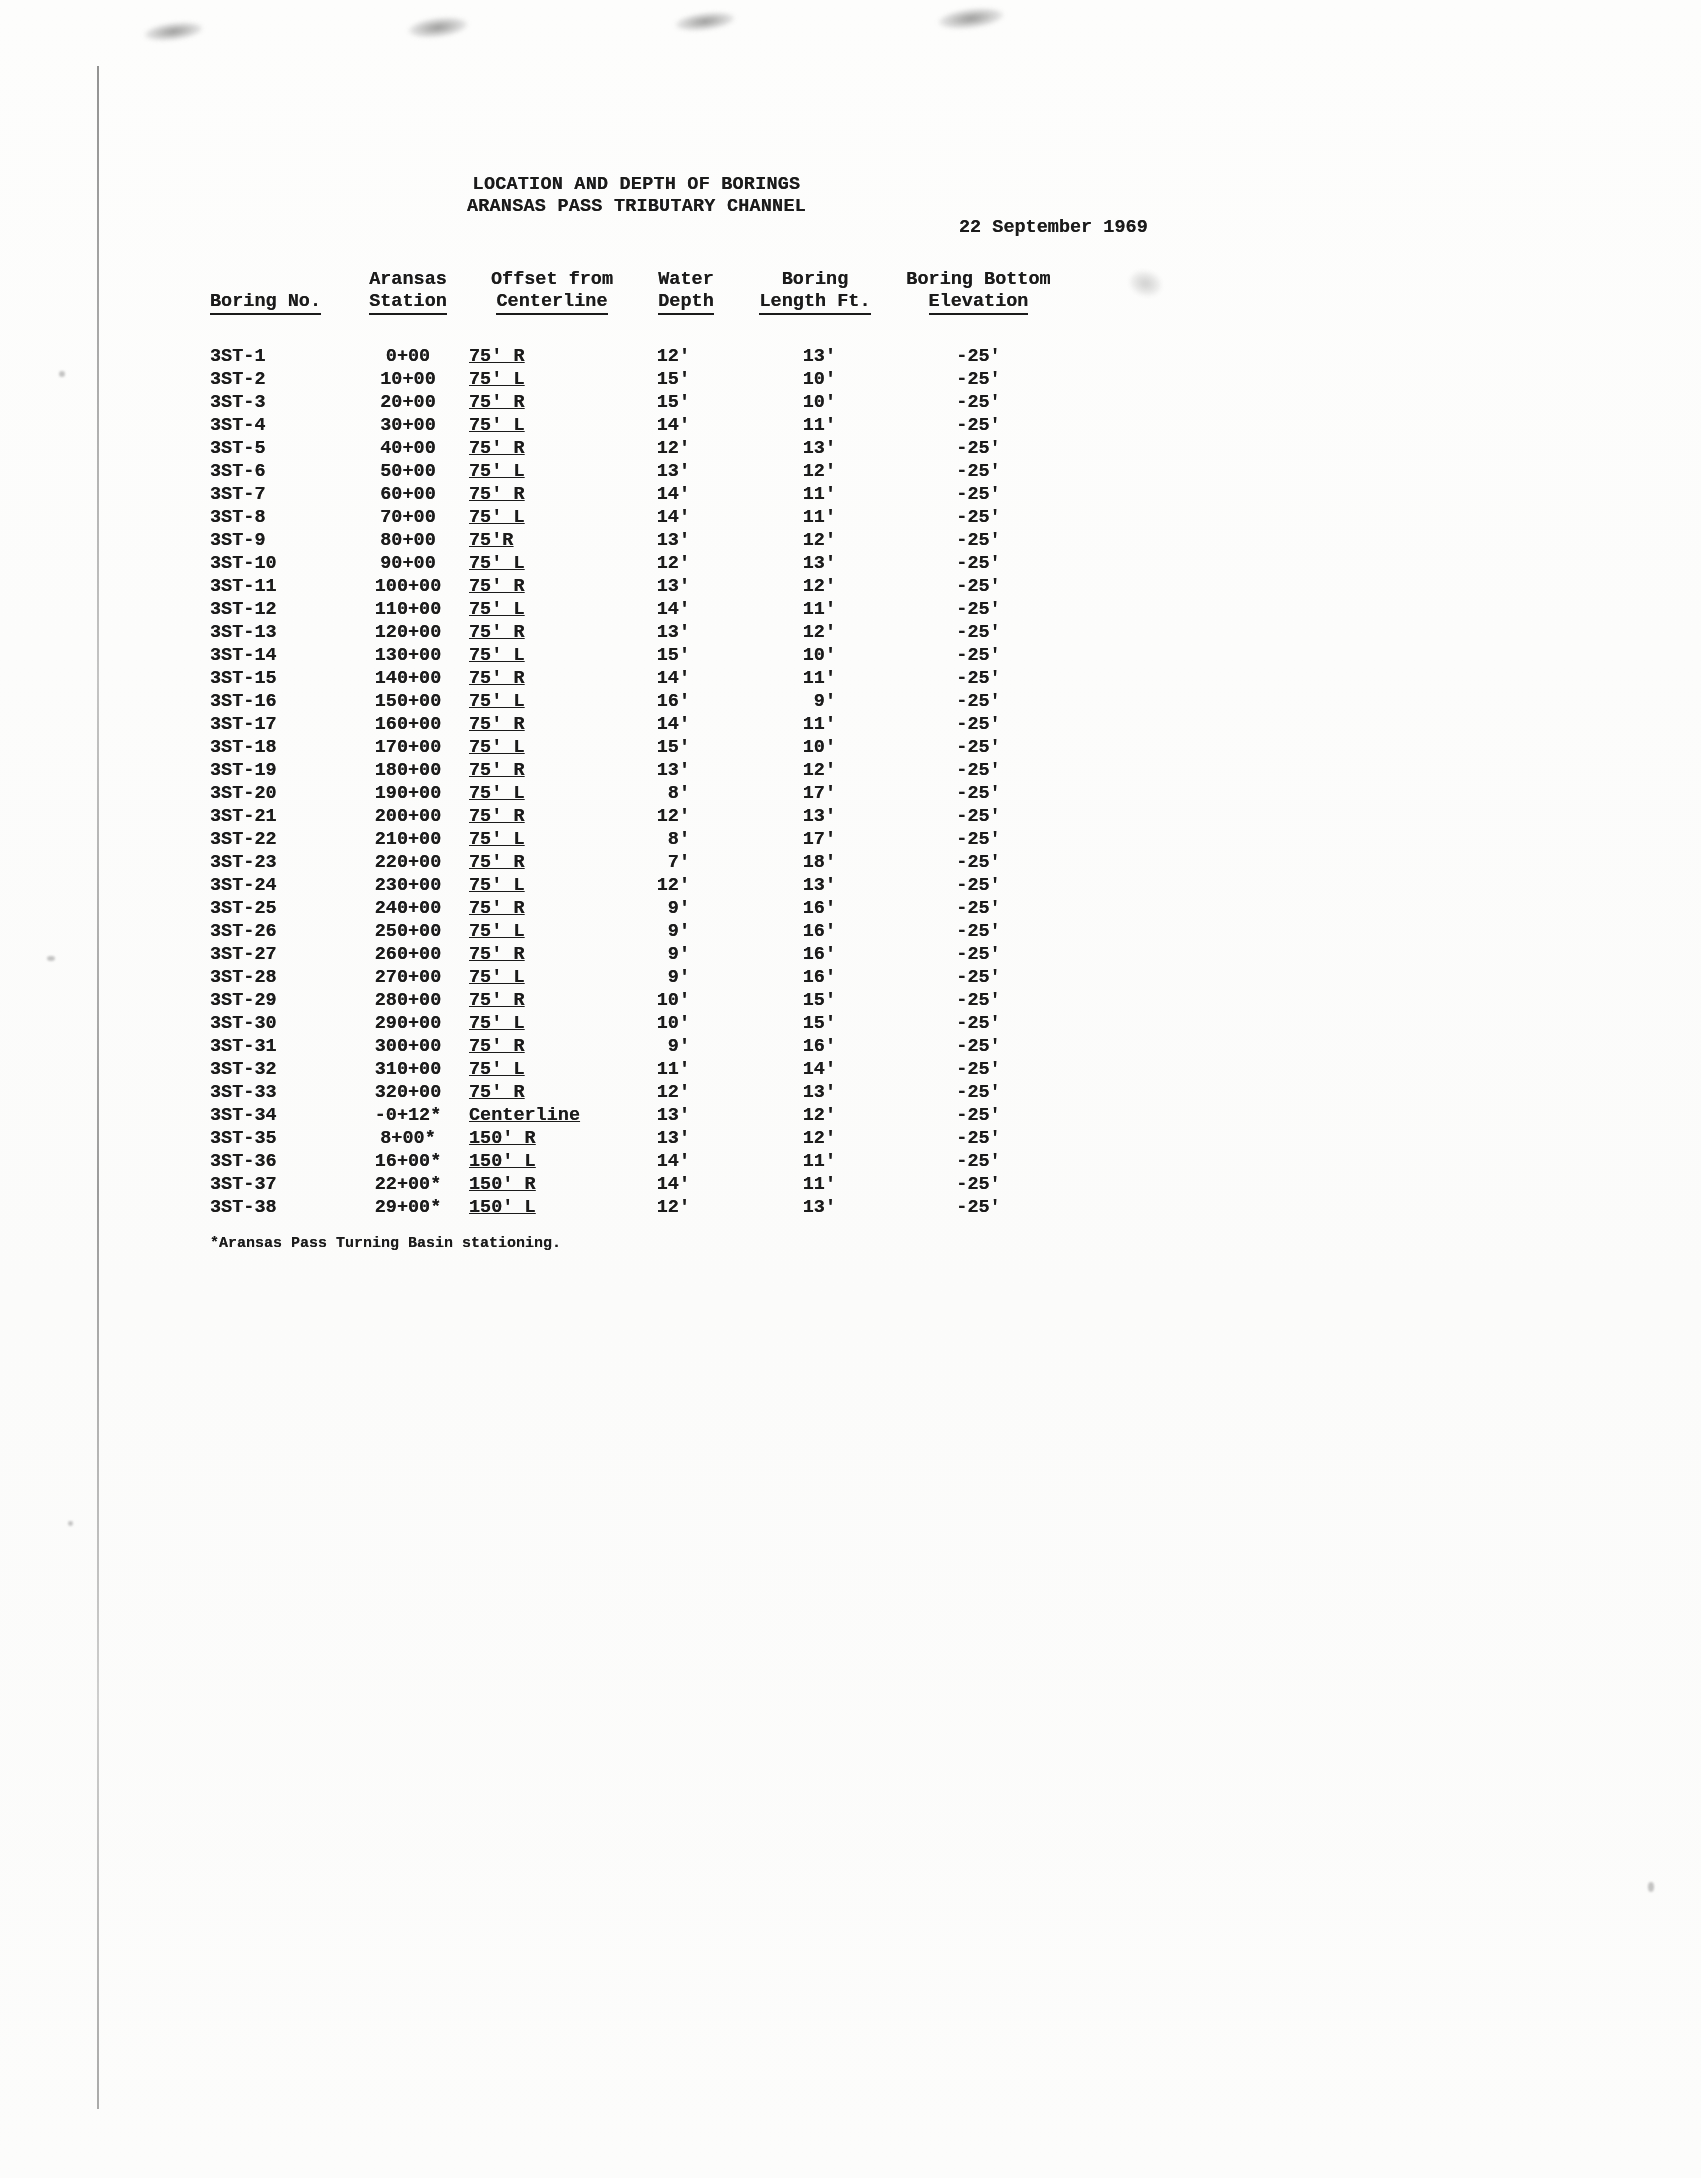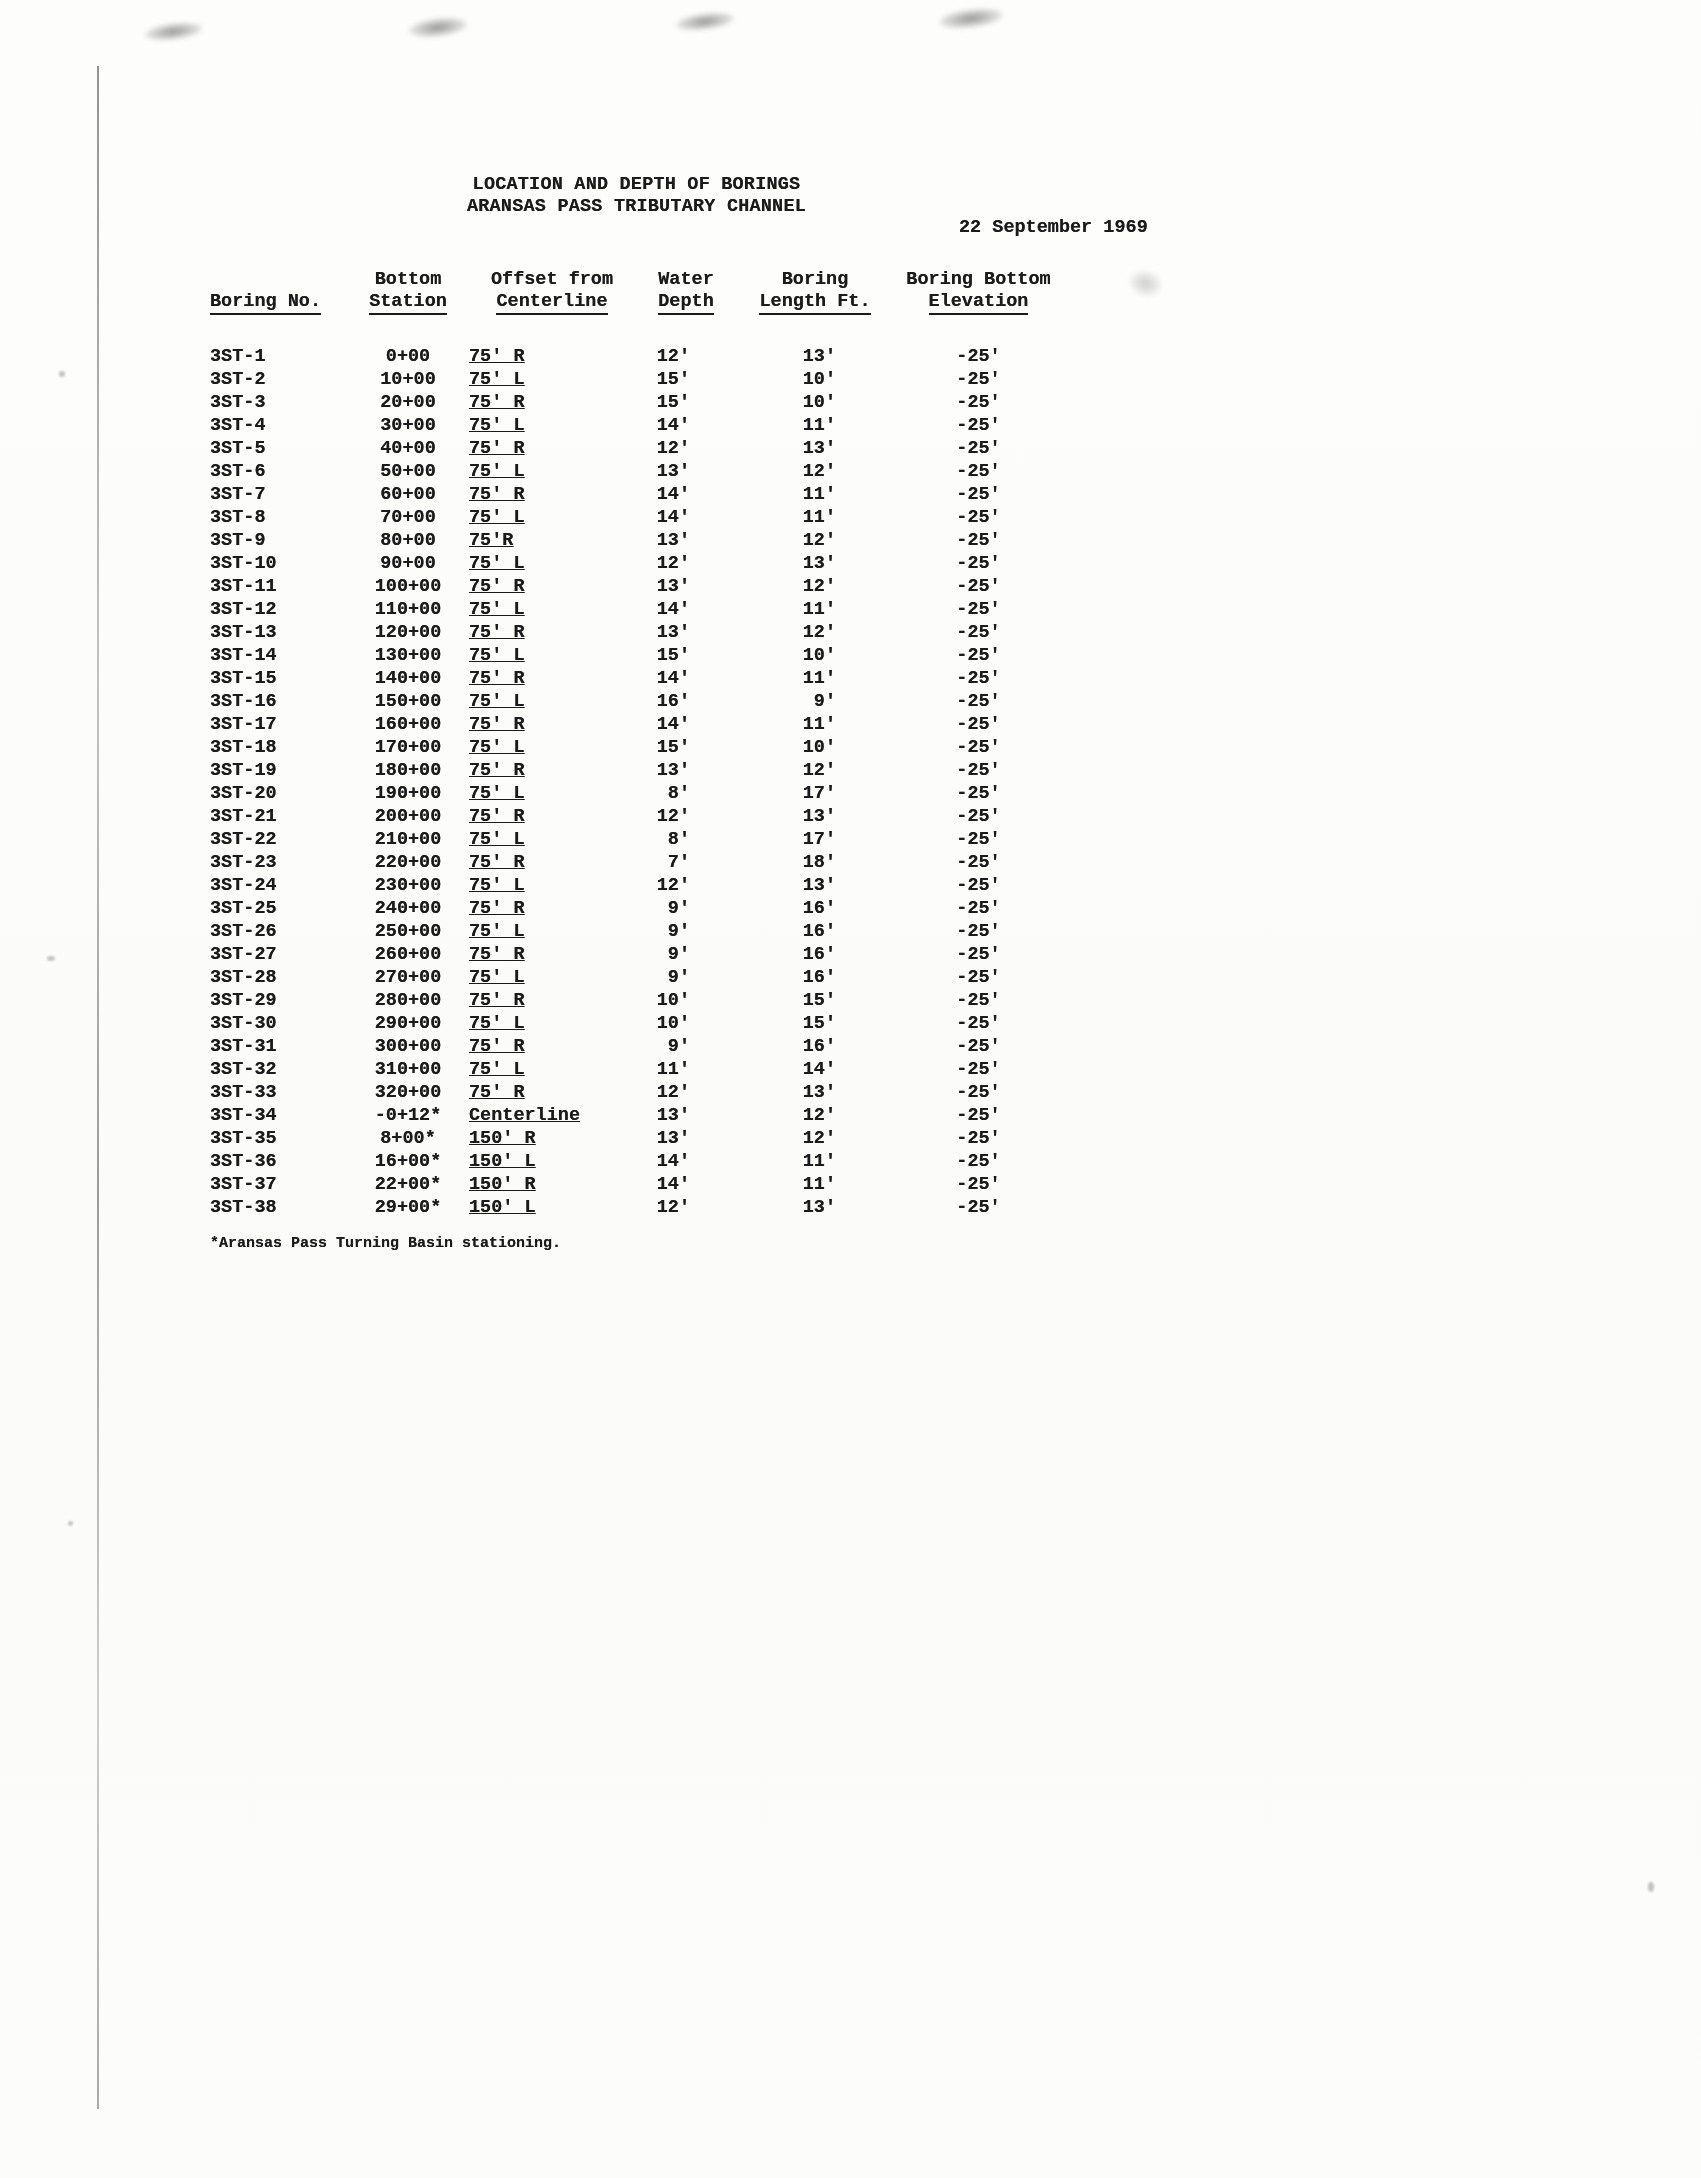--- a/index.html
+++ b/index.html
@@ -168,21 +168,21 @@
           <col class="w4">
           <col class="w5">
       </colgroup>
       <thead>
         <tr>
           <th class="c0">
             <div class="hline"></div>
             <div class="hline"><span class="ul">Boring No.</span></div>
           </th>
           <th class="c1">
-            <div class="hline">Bottom</div>
+            <div class="hline">Aransas</div>
             <div class="hline"><span class="ul">Station</span></div>
           </th>
           <th class="c2">
             <div class="hline">Offset from</div>
             <div class="hline"><span class="ul">Centerline</span></div>
           </th>
           <th class="c3">
             <div class="hline">Water</div>
             <div class="hline"><span class="ul">Depth</span></div>
           </th>

